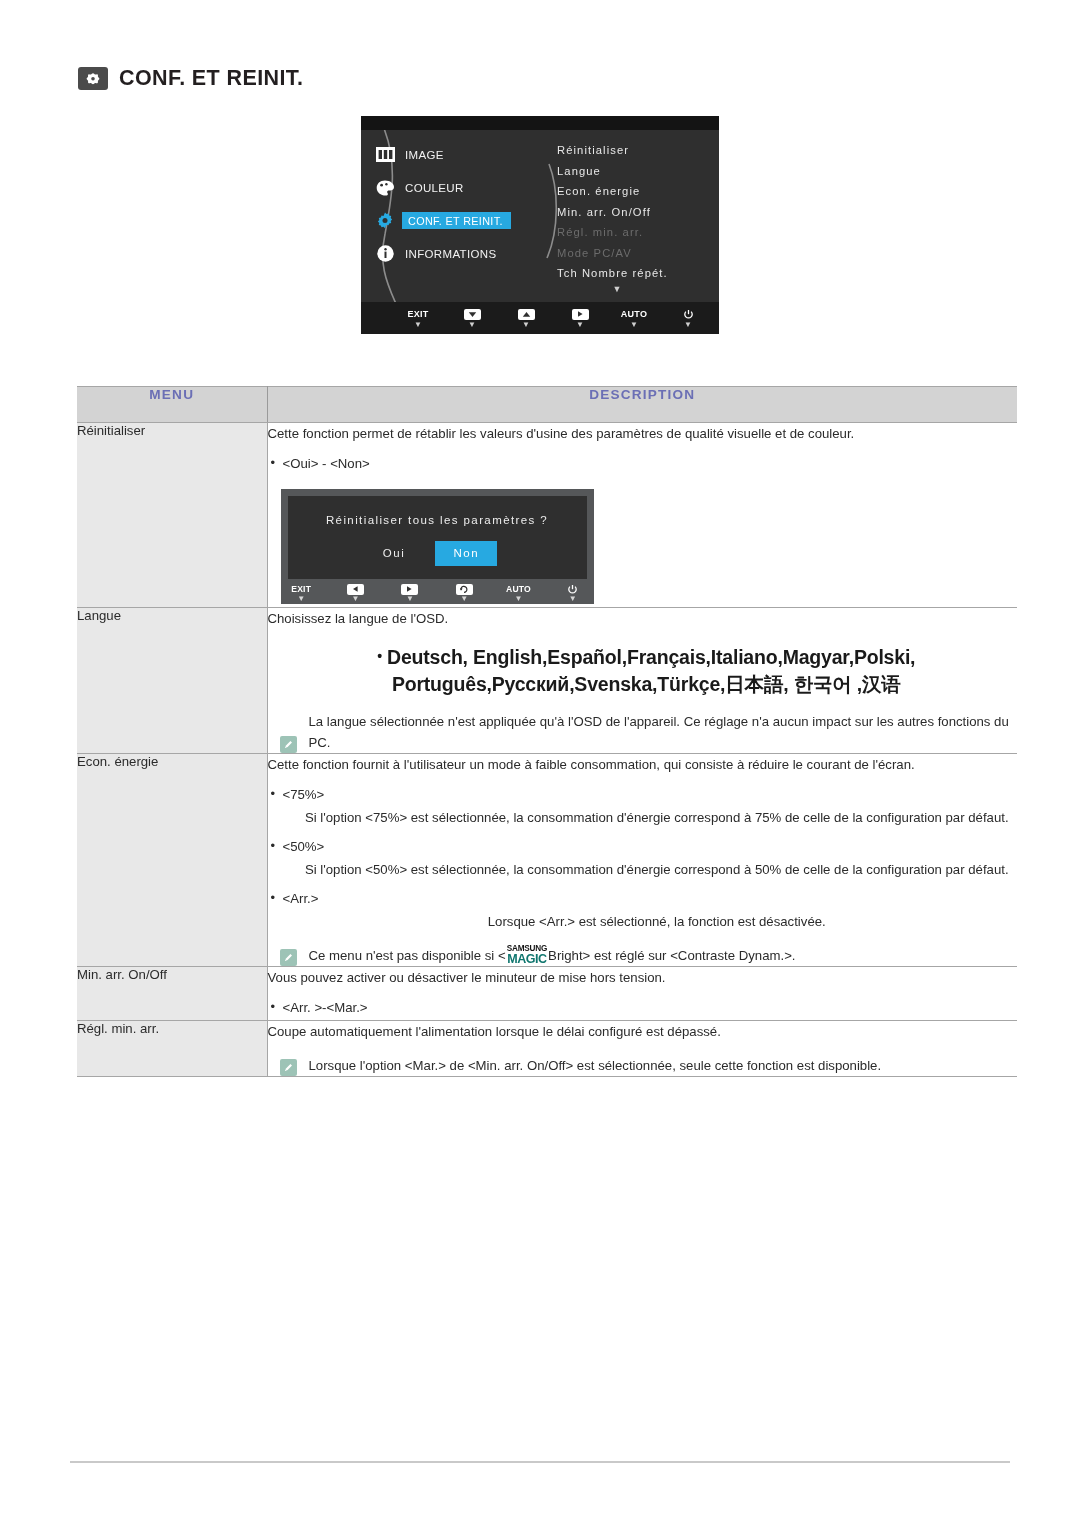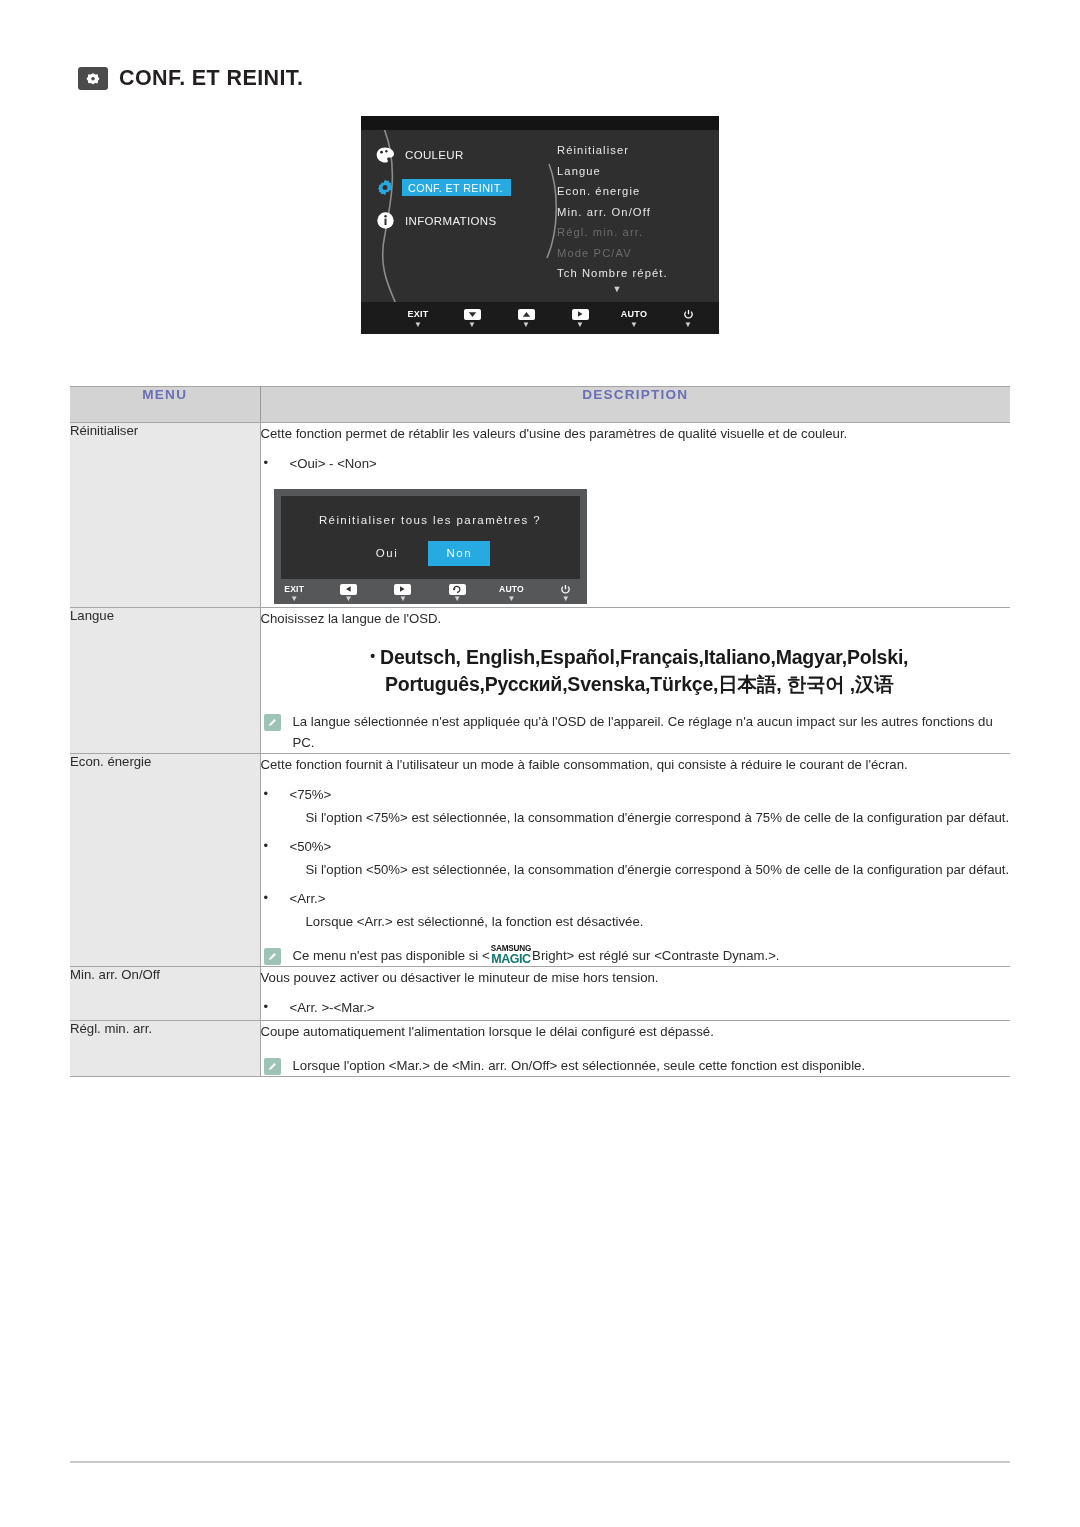--- a/index.html
+++ b/index.html
@@ -87,21 +87,21 @@
   }
   .osd-btn .tri { color: #cfcfcf; font-size: 8px; line-height: 8px; }
   .keycap {
     display:inline-flex; align-items:center; justify-content:center;
     width: 17px; height: 11px; background:#fff; border-radius:2px;
   }
 
   
   table.spec {
     position: absolute;
-    left: 70px; top: 386px;
+    left: 77px; top: 386px;
     width: 940px;
     border-collapse: collapse;
     table-layout: fixed;
   }
   table.spec td, table.spec th {
     vertical-align: top;
     border-top: 1px solid #a6a6a6;
     border-bottom: 1px solid #a6a6a6;
     padding: 0;
   }
@@ -131,34 +131,35 @@
     padding: 13px 20px 14px 21px;
     font-size: 13.2px;
     line-height: 21px;
     color: #2b2b2b;
   }
 
   p.para { margin: 0 0 9px 0; }
   p.para:last-child { margin-bottom: 0; }
 
   ul.bul { list-style: none; margin: 0 0 2px 0; padding: 0; }
-  ul.bul li { position: relative; padding-left: 29px; margin-bottom: 2px; }
+  ul.bul li { position: relative; padding-left: 15px; margin-bottom: 2px; }
   ul.bul li::before {
     content: "\2022";
     position: absolute; left: 3px; top: -1px;
     font-size: 13px; color: #2b2b2b;
   }
-  .sub-line { padding-left: 29px; margin: 0 0 8px 16px; }
+  .sub-line { padding-left: 29px; margin: 0 0 8px 0; text-align: center; }
   .sub-line:last-child { margin-bottom: 0; }
 
   
   .note {
     display: flex; gap: 12px;
-    padding-left: 3px;
+    padding-left: 12px;
     margin-top: 13px;
+    align-items: flex-end;
   }
   .note-icon {
     flex: none;
     width: 17px; height: 17px;
     margin-top: 3px;
     background: #9dc3b6;
     border-radius: 2px;
     display:flex; align-items:center; justify-content:center;
   }
   .note-text { flex: 1; line-height: 21px; }
@@ -261,20 +262,31 @@
 <div class="osd">
   <div class="osd-topbar"></div>
 
   <div class="osd-body">
     <svg class="osd-curve" width="358" height="172">
       <path d="M22 -4 C 38 34, 30 72, 24 104 C 18 132, 24 150, 36 176" stroke="#8c8c8c" stroke-width="1.6" fill="none"></path>
       <path d="M188 34 C 198 60, 198 100, 186 128" stroke="#8c8c8c" stroke-width="1.6" fill="none"></path>
     </svg>
 
     <div class="osd-left">
+      <div class="osd-item">
+        <span class="osd-ico">
+          <svg width="19" height="15" viewBox="0 0 19 15">
+            <rect x="0.5" y="0.5" width="18" height="14" fill="#ffffff" stroke="#ffffff"></rect>
+            <rect x="2.6" y="3" width="3.4" height="9" fill="#2f2f2f"></rect>
+            <rect x="7.8" y="3" width="3.4" height="9" fill="#2f2f2f"></rect>
+            <rect x="13" y="3" width="3.4" height="9" fill="#2f2f2f"></rect>
+          </svg>
+        </span>
+        <span class="osd-label">IMAGE</span>
+      </div>
 
       <div class="osd-item">
         <span class="osd-ico">
           <svg width="22" height="18" viewBox="0 0 22 18">
             <path fill="#ffffff" d="M11 1.5c5.2 0 9 2.9 9 6.6 0 2.2-1.6 3.3-3.2 3.3h-1.9c-1 0-1.8.6-1.8 1.5 0 .8.8 1.2.8 2 0 1-.9 1.6-2.2 1.6-4.9 0-9-3.4-9-7.6C2.7 4.6 6 1.5 11 1.5z"></path>
             <circle cx="7.6" cy="6.2" r="1.4" fill="#2f2f2f"></circle>
             <circle cx="12.4" cy="5.2" r="1.2" fill="#2f2f2f"></circle>
           </svg>
         </span>
         <span class="osd-label">COULEUR</span>

